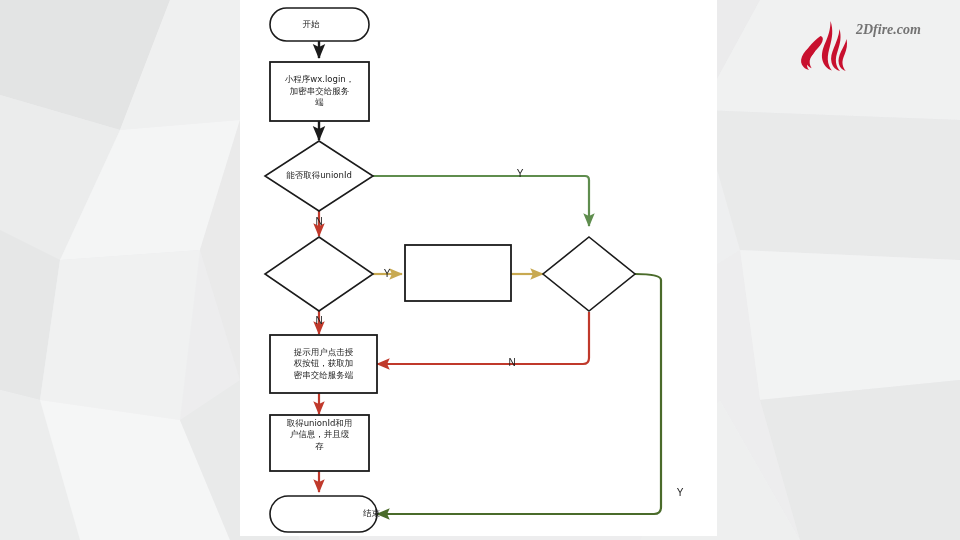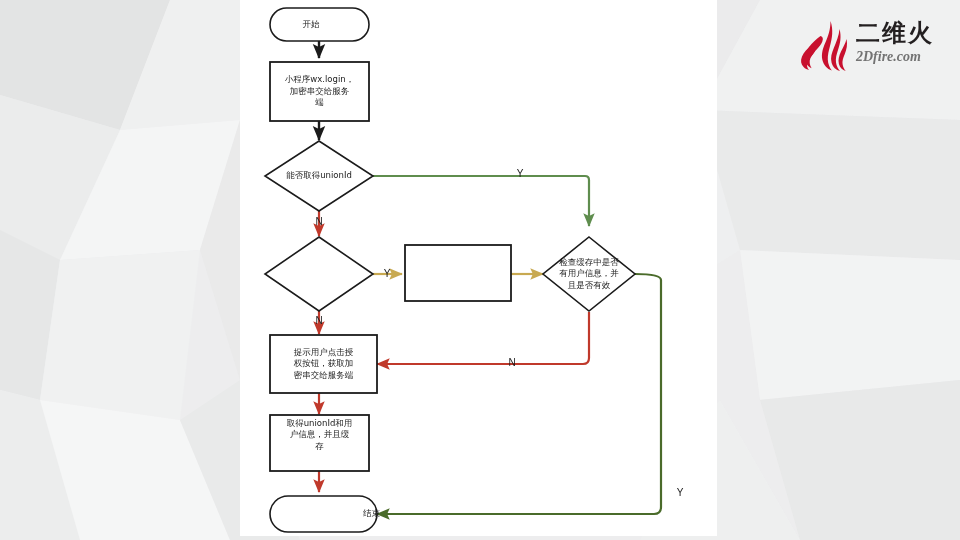--- a/index.html
+++ b/index.html
@@ -240,27 +240,20 @@
       <span>端</span>
     </span>
   </div>
 
   <div class="node-text" style="left:265px; top:165px; width:108px; height:22px;">
     <span>能否取得unionId</span>
   </div>
 
 
 
-  <div class="node-text" style="left:532px; top:256px; width:114px; height:36px;">
-    <span>
-      <span>检查缓存中是否</span><br>
-      <span>有用户信息，并</span><br>
-      <span>且是否有效</span>
-    </span>
-  </div>
 
   <div class="node-text" style="left:270px; top:335px; width:107px; height:58px;">
     <span>
       <span>提示用户点击授</span><br>
       <span>权按钮，获取加</span><br>
       <span>密串交给服务端</span>
     </span>
   </div>
 
   <div class="node-text" style="left:270px; top:415px; width:99px; height:40px;">
@@ -303,18 +296,17 @@
                  C6.6,45.0 9.0,47.0 11.6,48.2 C9.6,45.0 9.0,41.6 10.4,38.2
                  C12.0,34.2 15.2,31.0 18.2,27.8 C20.6,25.2 22.4,22.6 22.8,19.6
                  C23.0,17.8 22.2,16.6 20.5,16 Z"></path>
         <path d="M11.0,26 C7.0,29.0 3.8,32.4 2.0,36.6 C0.3,40.6 0.9,44.3 3.6,47.0
                  C5.2,48.7 7.2,49.6 9.0,50.0 C7.0,47.6 6.4,44.8 7.6,42.0
                  C8.8,39.0 11.2,36.6 13.2,34.0 C14.8,31.9 15.6,29.8 14.8,28.0
                  C14.2,26.6 12.7,25.9 11.0,26 Z"></path>
       </g>
     </svg>
     <div id="logo-text-wrap">
-      <div class="logo-cn">二维火</div>
       <div class="logo-en">2Dfire.com</div>
     </div>
   </div>
 
 </div>
 
 </body></html>

